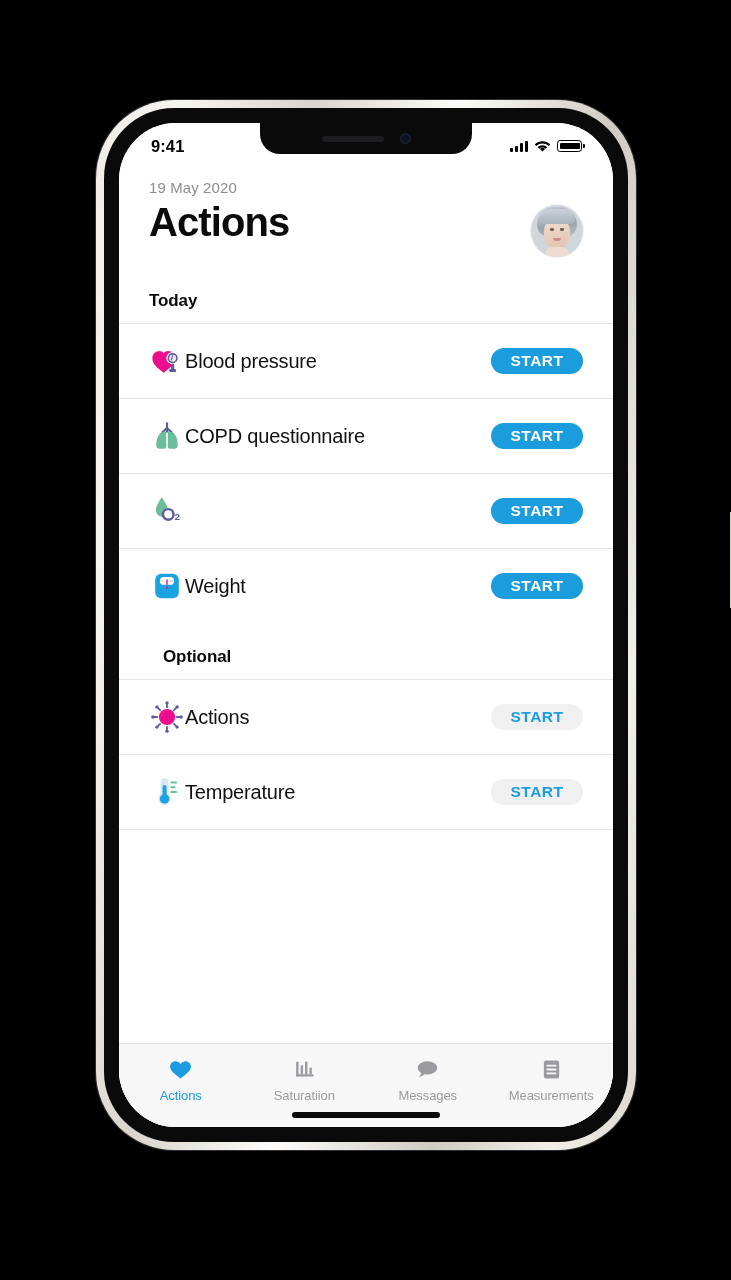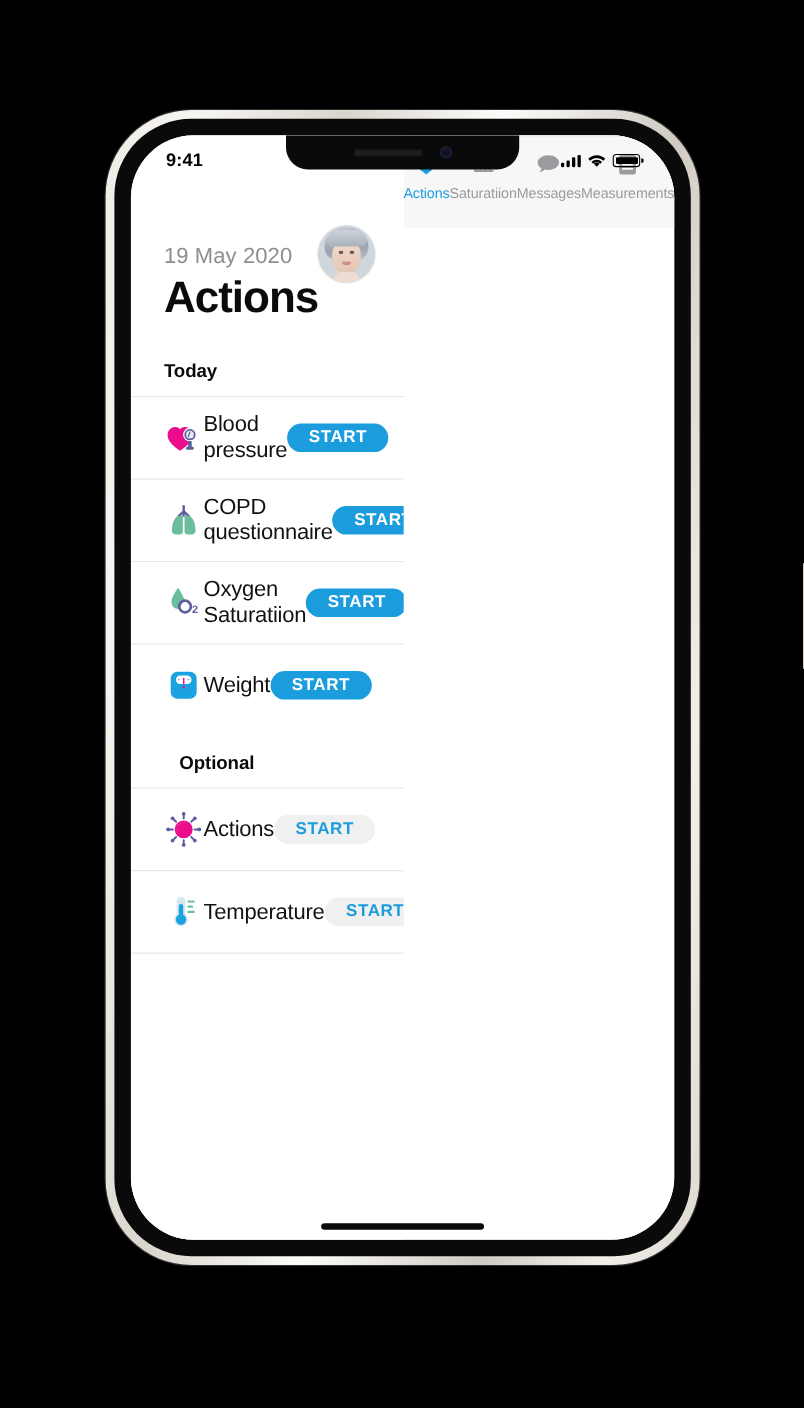--- a/index.html
+++ b/index.html
@@ -61,26 +61,26 @@
   #status-right{ margin-left:auto; display:flex; align-items:center; gap:6px; margin-top:2px;}
   .sig-bars{ display:flex; align-items:flex-end; gap:2px; height:11px; }
   .sig-bars i{ display:block; width:3px; background:#000; border-radius:1px; }
   .sig-bars i:nth-child(1){height:4px;} .sig-bars i:nth-child(2){height:6px;}
   .sig-bars i:nth-child(3){height:8.5px;} .sig-bars i:nth-child(4){height:11px;}
   .batt{ width:25px; height:12px; border:1.6px solid #000; border-radius:3.2px; padding:1.6px; }
   .batt span{ display:block; height:100%; background:#000; border-radius:1px; }
   .batt-cap{ width:1.6px; height:4px; background:#000; border-radius:0 1px 1px 0; margin-left:1px; }
 
   
-  #app{ position:absolute; inset:0; display:flex; flex-direction:row; background:#fff; }
+  #app{ position:absolute; inset:0; display:flex; flex-direction:column; background:#fff; }
   #app-body{ flex:1; display:flex; flex-direction:column; overflow:hidden; }
 
   #page-header{ padding:56px 30px 0 30px; display:flex; align-items:flex-start; }
   #header-text{ flex:1; }
-  #header-date{ font-size:20px; color:#8d8d92; letter-spacing:.1px;margin-top:43px; }
+  #header-date{ font-size:15px; color:#8d8d92; letter-spacing:.1px; }
   #page-title{ font-size:40px; font-weight:bold; color:#0b0b0b; letter-spacing:-.9px; margin-top:4px; }
 
   #avatar{
     width:52px; height:52px; border-radius:50%; margin-top:26px; flex:none;
     overflow:hidden; position:relative;
     background:#cfd6dc;
     box-shadow:0 0 0 1px rgba(0,0,0,.06);
   }
   .av-hair{ position:absolute; left:6px; top:2px; width:40px; height:30px; border-radius:20px 20px 14px 14px;
             background:linear-gradient(170deg,#c7ccd4,#9aa4b0 60%,#b9c0c9); }
@@ -228,21 +228,20 @@
                 </div>
                 <div class="row">
                   <div class="row-icon">
                     <svg viewBox="0 0 36 36" width="34" height="34">
                       <path d="M12.5 3.5c3.6 5.4 6.3 10 6.3 13.6 0 4-2.9 6.8-6.3 6.8S6.2 21.1 6.2 17c0-3.5 2.7-8.2 6.3-13.5z" fill="#6bbd9b"></path>
            <circle cx="19.3" cy="21.6" r="6.6" fill="#fff"></circle>
            <circle cx="19.3" cy="21.6" r="5.6" fill="none" stroke="#5a5e9b" stroke-width="2.6"></circle>
            <text x="26" y="27.4" font-family="Liberation Sans, sans-serif" font-size="10.5" font-weight="bold" fill="#5a5e9b">2</text>
                     </svg>
                   </div>
-                  <div class="row-label">Oxygen Saturatiion</div>
                   <button class="row-btn primary">START</button>
                 </div>
                 <div class="row">
                   <div class="row-icon">
                     <svg viewBox="0 0 36 36" width="34" height="34">
                       <rect x="5.5" y="5" width="25" height="26" rx="6.5" fill="#1aa3e0"></rect>
            <rect x="10.5" y="8.5" width="15" height="8.2" rx="4.1" fill="#fff"></rect>
            <path d="M18 16.2v-4.6" stroke="#ec0d8c" stroke-width="1.5" stroke-linecap="round"></path>
            <path d="M18 17.5l-1.4 3.4h2.8z" fill="#ec0d8c"></path>
            <path d="M12.6 12.6h1.4M22 12.6h1.4" stroke="#9fb3c4" stroke-width="1.1" stroke-linecap="round"></path>

